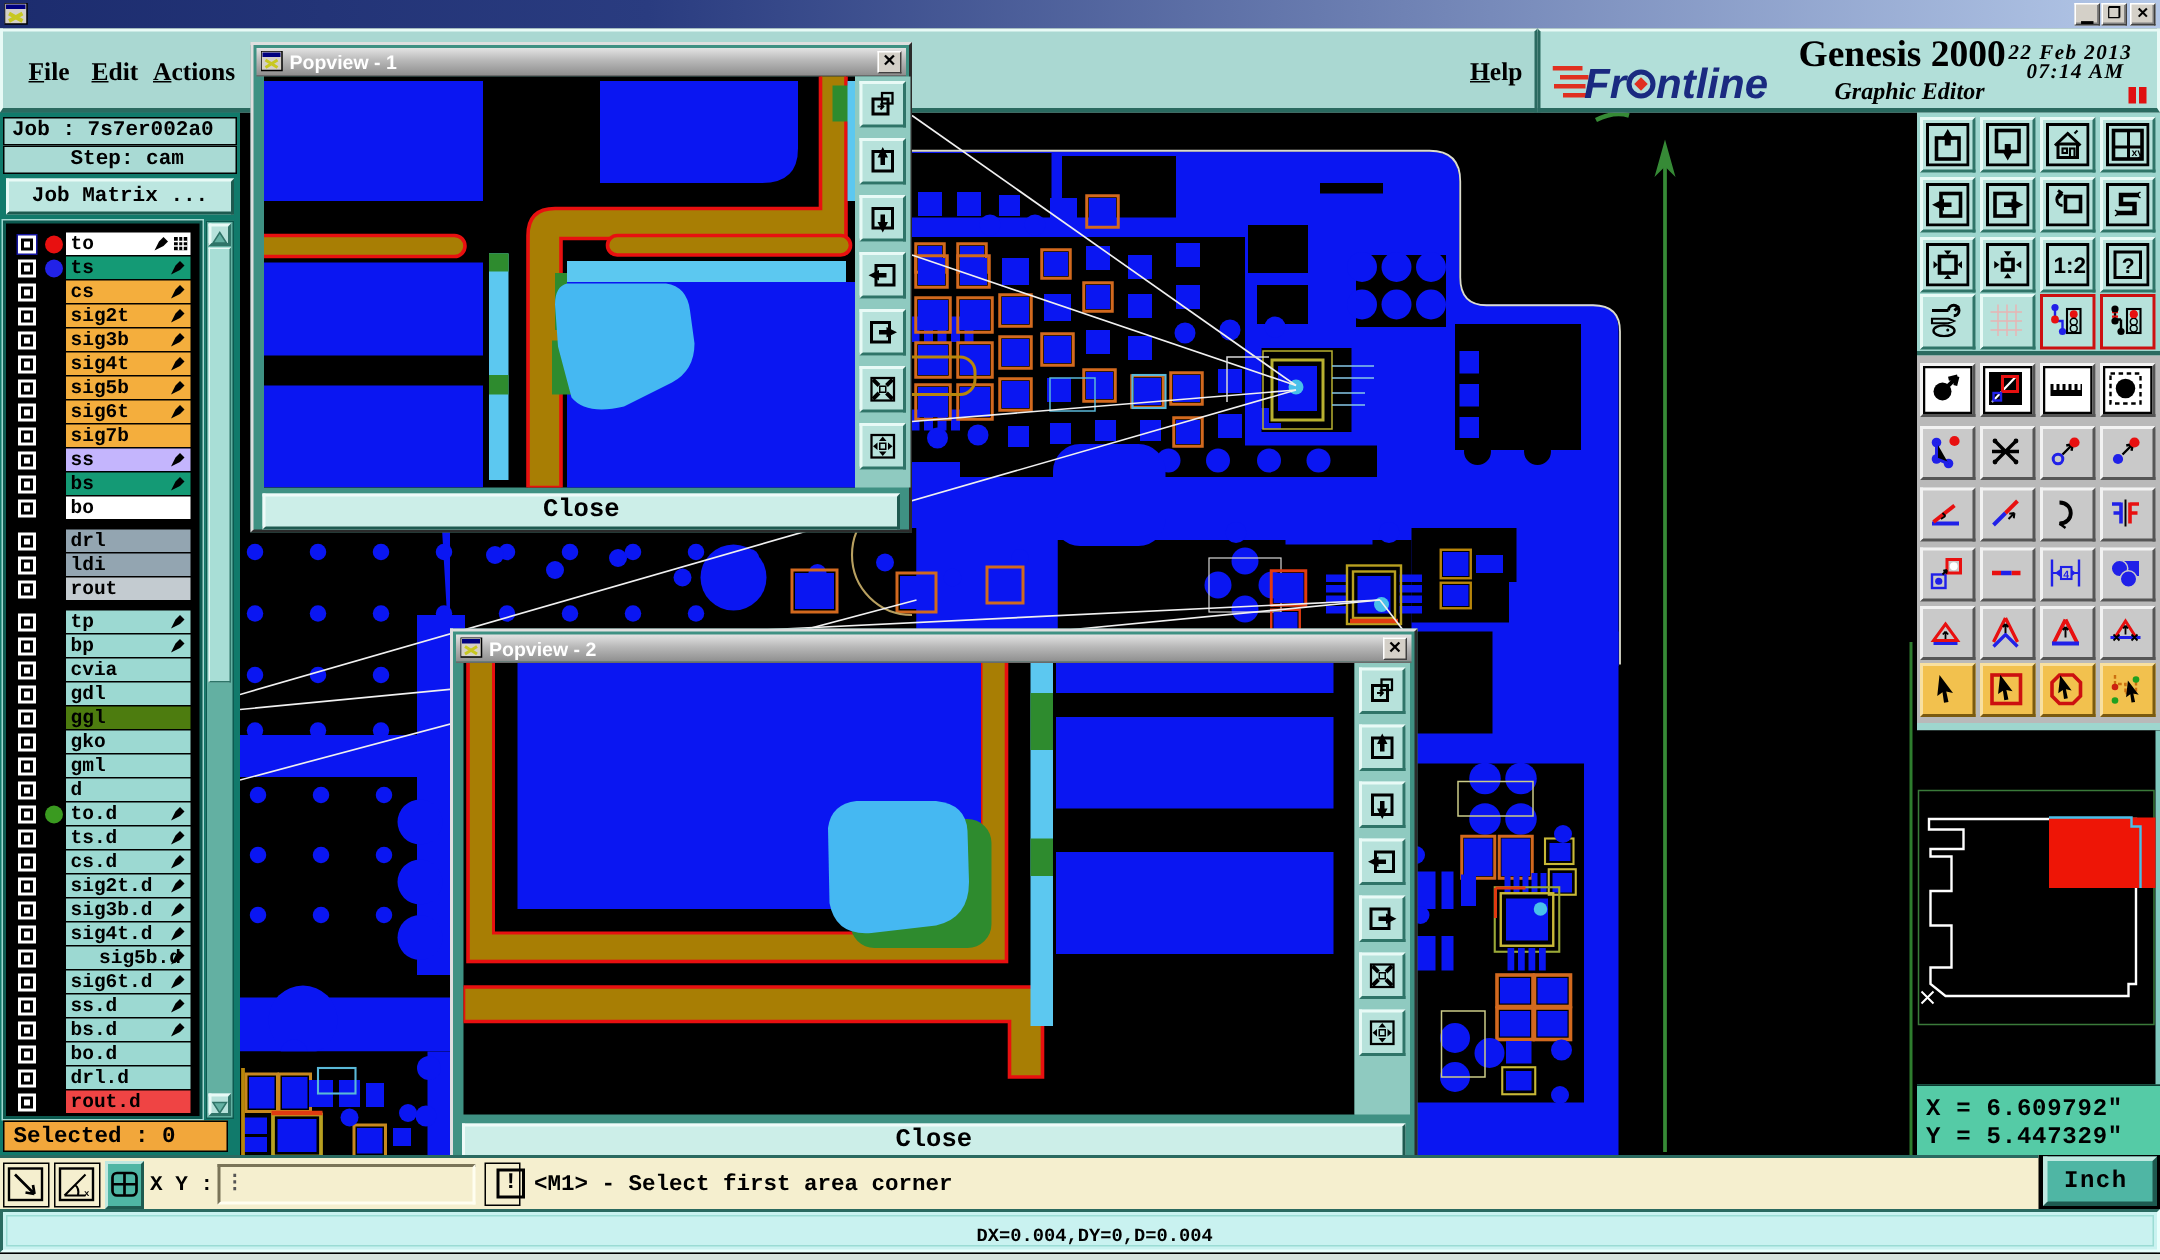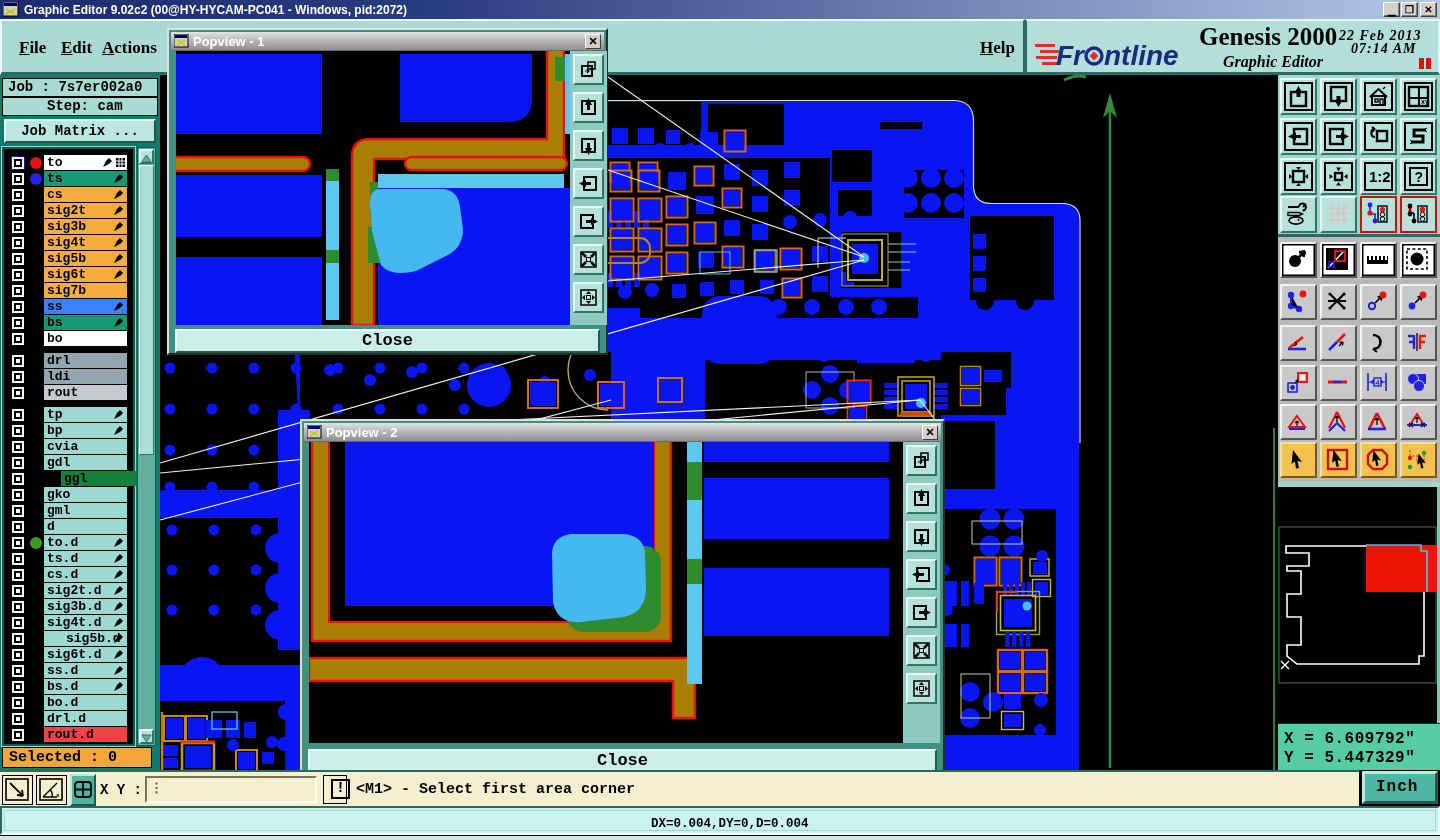--- a/index.html
+++ b/index.html
@@ -356,21 +356,20 @@
     <path d="M846 238 h-28 v30" stroke="#d8d8d8" stroke-width="1" fill="none"></path>
     <path d="M888 244 h28 M888 252 h28 M888 262 h22 M888 270 h22" stroke="#88c8e8" stroke-width="1"></path>
   </svg>
 
 <div class="abs" id="title">
   <svg class="abs" style="left:3px;top:2px" width="16" height="15">
       <rect x="0" y="0" width="15" height="14" fill="#d4d0c8" stroke="#000"></rect>
       <rect x="1" y="1" width="13" height="3" fill="#000080"></rect>
       <path d="M3 7 L12 12 M12 7 L3 12" stroke="#c8c820" stroke-width="2.5"></path>
     </svg>
-  <div class="txt">Graphic Editor 9.02c2 (00@HY-HYCAM-PC041 - Windows, pid:2072)</div>
   <div class="winbtn" style="right:40px;"><span style="position:relative;top:1px">▁</span></div>
   <div class="winbtn" style="right:22px;">❐</div>
   <div class="winbtn" style="right:3px;">✕</div>
 </div>
 
 <div class="abs" id="menubar">
   <span class="menuitem" style="left:17px;"><u>F</u>ile</span>
   <span class="menuitem" style="left:59px;"><u>E</u>dit</span>
   <span class="menuitem" style="left:100px;"><u>A</u>ctions</span>
   <span class="menuitem" style="left:978px;"><u>H</u>elp</span>
@@ -474,21 +473,21 @@
 <div class="lrow" style="top:134px;">
         <span class="cbox" style="background:#000;">
           <i></i>
         </span>
         <span class="lname" style="background:#f4ae3d;">sig7b</span>
       </div>
 <div class="lrow" style="top:150px;">
         <span class="cbox" style="background:#000;">
           <i></i>
         </span>
-        <span class="lname" style="background:#3b82f6;">ss<svg class="pen" viewBox="0 0 11 11">
+        <span class="lname" style="background:#c4b5fd;">ss<svg class="pen" viewBox="0 0 11 11">
             <path d="M1 10 L4 4 L7 1 L10 4 L7 7 L1 10 Z" fill="#000"></path>
           </svg></span>
       </div>
 <div class="lrow" style="top:166px;">
         <span class="cbox" style="background:#000;">
           <i></i>
         </span>
         <span class="lname" style="background:#149a75;">bs<svg class="pen" viewBox="0 0 11 11">
             <path d="M1 10 L4 4 L7 1 L10 4 L7 7 L1 10 Z" fill="#000"></path>
           </svg></span>
@@ -542,21 +541,21 @@
 <div class="lrow" style="top:306px;">
         <span class="cbox" style="background:#000;">
           <i></i>
         </span>
         <span class="lname" style="background:#9cd9d2;">gdl</span>
       </div>
 <div class="lrow" style="top:322px;">
         <span class="cbox" style="background:#000;">
           <i></i>
         </span>
-        <span class="lname" style="background:#15803d;margin-left:17px;">ggl</span>
+        <span class="lname" style="background:#4d7c0f;">ggl</span>
       </div>
 <div class="lrow" style="top:338px;padding-left:12px;">
         <span class="cbox" style="background:#000;">
           <i></i>
         </span>
         <span class="lname" style="background:#9cd9d2;">gko</span>
       </div>
 <div class="lrow" style="top:354px;">
         <span class="cbox" style="background:#000;">
           <i></i>

